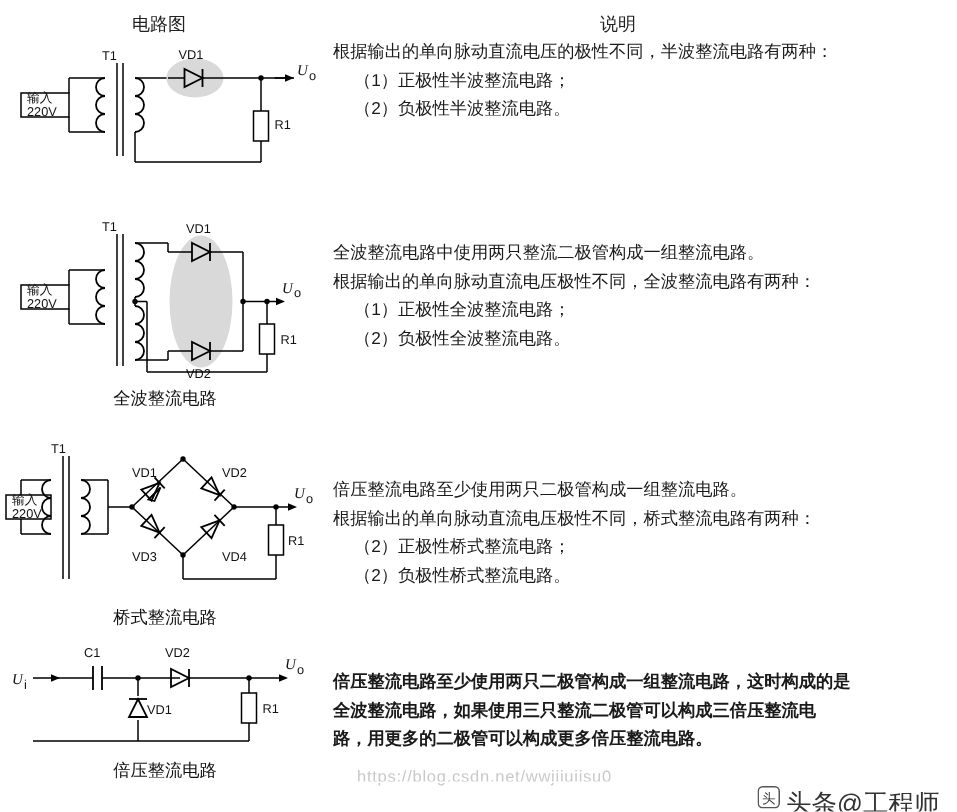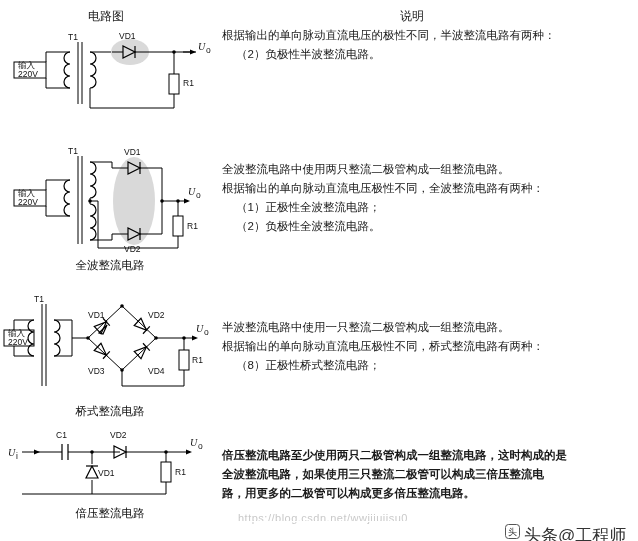--- a/index.html
+++ b/index.html
@@ -109,20 +109,21 @@
         <line class="st" x1="174" y1="68" x2="174" y2="82"></line>
 
         <line class="st" x1="90" y1="62" x2="90" y2="82"></line>
         <line class="st" x1="90" y1="82" x2="174" y2="82"></line>
 
         <text class="lbl" x="68" y="14">T1</text>
       </svg>
     </div>
     <div class="cell-txt">
       <div class="txt-line">根据输出的单向脉动直流电压的极性不同，半波整流电路有两种：</div>
+      <div class="txt-line ind">（1）正极性半波整流电路；</div>
       <div class="txt-line ind">（2）负极性半波整流电路。</div>
     </div>
   </div>
 
   <div class="row" style="top:142px;height:130px;">
     <div class="cell-fig">
       <svg width="218" height="122" viewBox="0 0 218 122">
 
         <line class="st" x1="78" y1="14" x2="78" y2="102"></line>
         <line class="st" x1="82" y1="14" x2="82" y2="102"></line>
@@ -260,23 +261,24 @@
         <line class="st" x1="184" y1="84" x2="184" y2="100"></line>
 
         <line class="st" x1="122" y1="84" x2="122" y2="100"></line>
         <line class="st" x1="122" y1="100" x2="184" y2="100"></line>
 
         <text class="lbl" x="34" y="16">T1</text>
       </svg>
       <div class="caption" style="left:30px;top:118px;">桥式整流电路</div>
     </div>
     <div class="cell-txt" style="top:32px;">
-      <div class="txt-line">半波整流电路中使用一只整流二极管构成一组整流电路。</div>
+      <div class="txt-line">倍压整流电路至少使用两只二极管构成一组整流电路。</div>
       <div class="txt-line">根据输出的单向脉动直流电压极性不同，桥式整流电路有两种：</div>
-      <div class="txt-line ind">（8）正极性桥式整流电路；</div>
+      <div class="txt-line ind">（2）正极性桥式整流电路；</div>
+      <div class="txt-line ind">（2）负极性桥式整流电路。</div>
     </div>
   </div>
 
   <div class="row" style="top:424px;height:100px;">
     <div class="cell-fig">
       <svg width="218" height="86" viewBox="0 0 218 86">
 
         <text class="lblit" x="8" y="32">U</text>
         <text class="lbl" x="16" y="35">i</text>
         <line class="st" x1="22" y1="28" x2="40" y2="28"></line>

